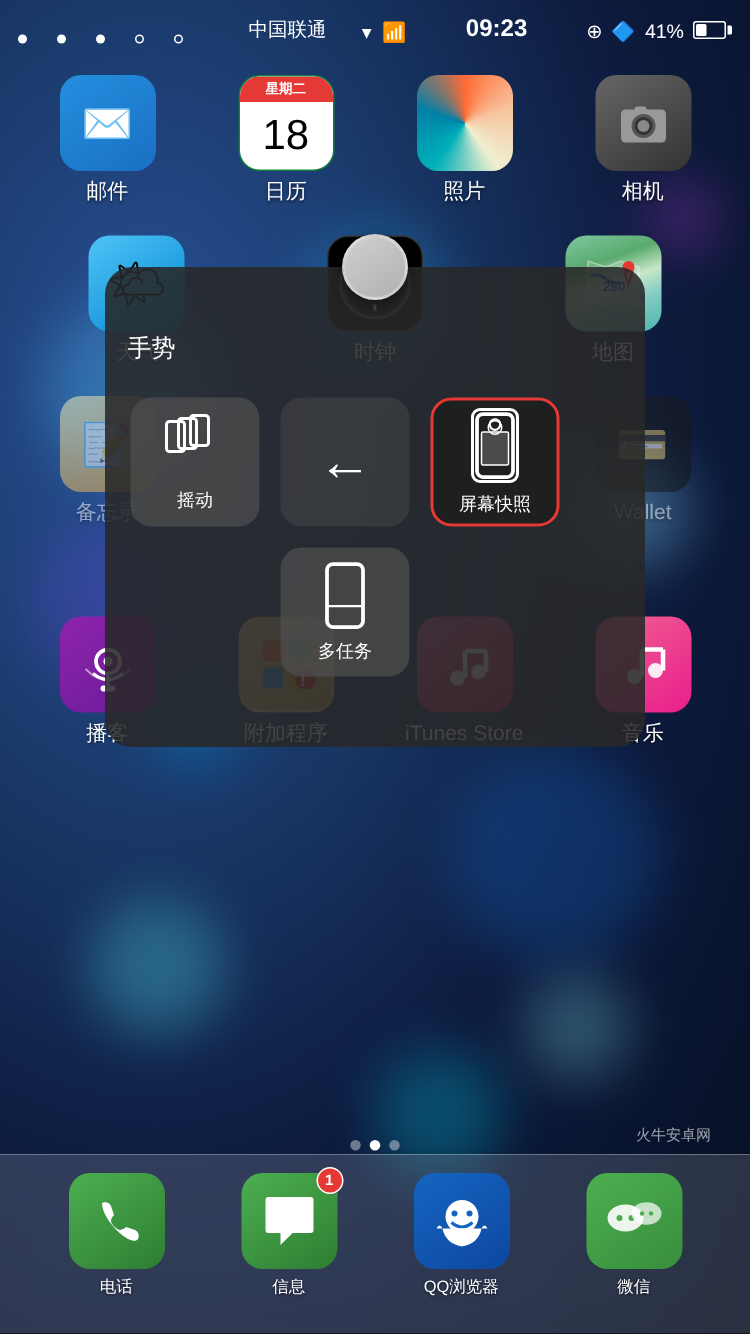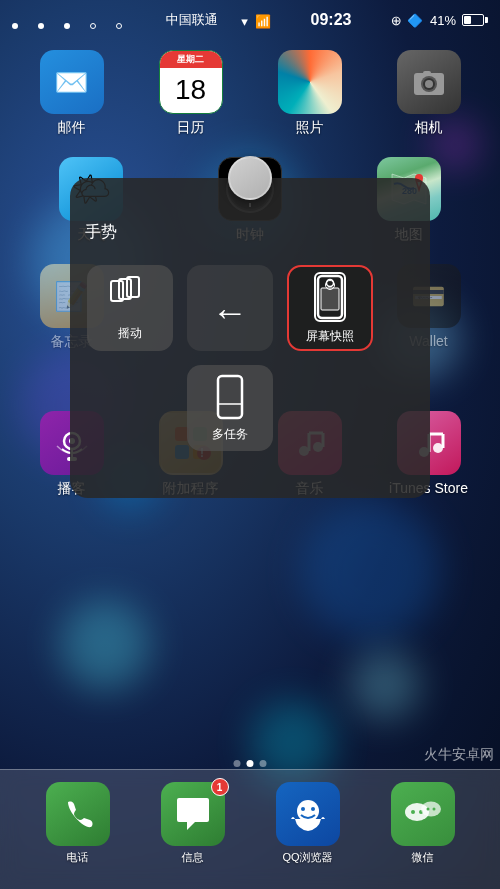--- a/index.html
+++ b/index.html
@@ -331,22 +331,22 @@
       width: 7px; height: 7px;
       border-radius: 50%;
       background: rgba(255,255,255,0.4);
     }
     .page-dot.active { background: #fff; }
 
     
     #watermark {
       position: absolute;
       bottom: 125px;
-      right: 6px;
-      font-size: 14px;
+      right: 26px;
+      font-size: 10px;
       color: rgba(255,255,255,0.6);
       z-index: 200;
       text-align: center;
     }
 
     
     .svg-phones { width: 44px; height: 44px; }
   </style>
 </head>
 <body>
@@ -505,42 +505,42 @@
           <rect x="24" y="6" width="14" height="14" rx="3" fill="#4caf50" opacity="0.9"></rect>
           <rect x="6" y="24" width="14" height="14" rx="3" fill="#2196f3" opacity="0.9"></rect>
           <rect x="24" y="24" width="14" height="14" rx="3" fill="#ff9800" opacity="0.9"></rect>
           <circle cx="35" cy="32" r="7" fill="#e53935"></circle>
           <text x="31" y="36" font-size="12" fill="#fff" font-weight="bold">!</text>
         </svg>
       </div>
       <span class="app-label">附加程序</span>
     </div>
     <div class="app-item">
+      <div class="app-icon icon-itunesstore">
+        <svg width="36" height="36" viewBox="0 0 36 36">
+          <circle cx="13" cy="27" r="5" fill="rgba(255,255,255,0.9)"></circle>
+          <circle cx="27" cy="23" r="5" fill="rgba(255,255,255,0.9)"></circle>
+          <line x1="18" y1="27" x2="18" y2="9" stroke="#fff" stroke-width="3"></line>
+          <line x1="32" y1="23" x2="32" y2="9" stroke="#fff" stroke-width="3"></line>
+          <line x1="18" y1="9" x2="32" y2="9" stroke="#fff" stroke-width="3"></line>
+        </svg>
+      </div>
+      <span class="app-label">iTunes Store</span>
+    </div>
+    <div class="app-item">
       <div class="app-icon icon-music">
         <svg width="36" height="36" viewBox="0 0 36 36">
           <circle cx="12" cy="26" r="5" fill="rgba(255,255,255,0.9)"></circle>
           <circle cx="26" cy="22" r="5" fill="rgba(255,255,255,0.9)"></circle>
           <line x1="17" y1="26" x2="17" y2="8" stroke="#fff" stroke-width="3"></line>
           <line x1="31" y1="22" x2="31" y2="8" stroke="#fff" stroke-width="3"></line>
           <line x1="17" y1="8" x2="31" y2="8" stroke="#fff" stroke-width="3"></line>
         </svg>
       </div>
       <span class="app-label">音乐</span>
-    </div>
-    <div class="app-item">
-      <div class="app-icon icon-itunesstore">
-        <svg width="36" height="36" viewBox="0 0 36 36">
-          <circle cx="13" cy="27" r="5" fill="rgba(255,255,255,0.9)"></circle>
-          <circle cx="27" cy="23" r="5" fill="rgba(255,255,255,0.9)"></circle>
-          <line x1="18" y1="27" x2="18" y2="9" stroke="#fff" stroke-width="3"></line>
-          <line x1="32" y1="23" x2="32" y2="9" stroke="#fff" stroke-width="3"></line>
-          <line x1="18" y1="9" x2="32" y2="9" stroke="#fff" stroke-width="3"></line>
-        </svg>
-      </div>
-      <span class="app-label">iTunes Store</span>
     </div>
   </div>
 
 </div>
 
 <div id="assistive-overlay">
   <div class="at-home-circle"></div>
   <div class="at-title">手势</div>
   <div class="at-grid">
 

